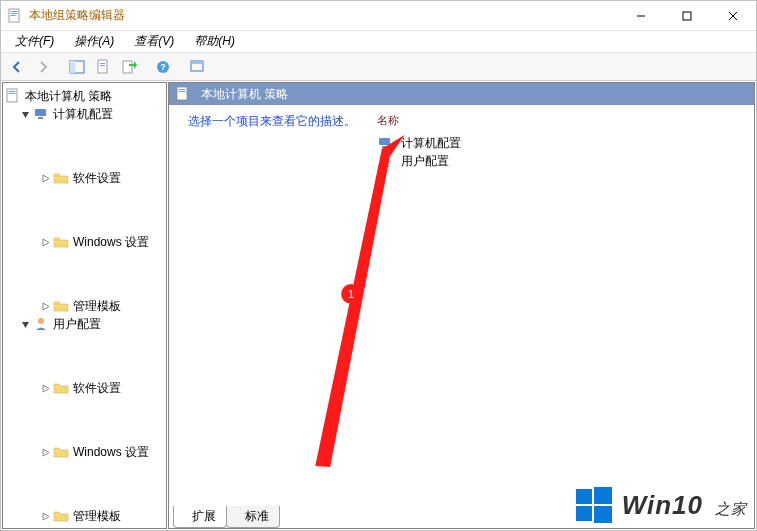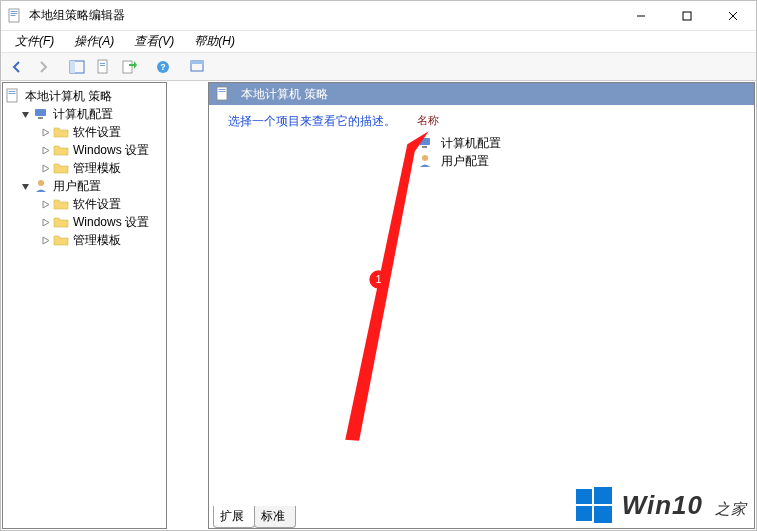--- a/index.html
+++ b/index.html
@@ -2,59 +2,59 @@
 <html><head>
 <meta charset="utf-8">
 <style>
   * { box-sizing: border-box; margin: 0; padding: 0; }
   html, body { width: 757px; height: 531px; font-family: "Microsoft YaHei", "Segoe UI", sans-serif; font-size: 12px; background: #fff; overflow: hidden; }
   .window { width: 100%; height: 100%; display: flex; flex-direction: column; border: 1px solid #c0c0c0; }
 
   
   .titlebar { height: 30px; display: flex; align-items: center; padding-left: 6px; background: #fff; border-bottom: 1px solid #e5e5e5; }
   .titlebar .ticon { width: 16px; height: 16px; margin-right: 6px; }
-  .titlebar .title { flex: 1; font-size: 12px; color: #000000; }
+  .titlebar .title { flex: 1; font-size: 12px; color: #a16207; }
   .winbtns { display: flex; height: 100%; }
   .winbtn { width: 46px; height: 100%; display: flex; align-items: center; justify-content: center; }
   .winbtn svg { width: 10px; height: 10px; }
 
   
   .menubar { height: 22px; display: flex; align-items: center; padding-left: 6px; gap: 4px; border-bottom: 1px solid #e5e5e5; font-style: italic; }
   .menuitem { padding: 2px 8px; font-size: 12px; }
 
   
   .toolbar { height: 28px; display: flex; align-items: center; padding-left: 4px; gap: 2px; border-bottom: 1px solid #cfcfcf; background: #f7f7f7; }
   .tbtn { width: 24px; height: 22px; display: flex; align-items: center; justify-content: center; border: 1px solid transparent; }
   .tbtn.sep { width: 6px; border: none; }
   .tbtn svg { width: 16px; height: 16px; }
 
   
-  .body { flex: 1; display: flex; min-height: 0; gap: 40px; }
+  .body { flex: 1; display: flex; min-height: 0; }
   .tree { width: 165px; border: 1px solid #838383; margin: 1px; padding: 4px 2px; overflow: auto; background: #fff; }
   .tree-row { display: flex; align-items: center; height: 18px; padding: 1px 0; white-space: nowrap; }
   .twisty { width: 12px; height: 12px; display: inline-flex; align-items: center; justify-content: center; margin-right: 2px; }
   .twisty svg { width: 9px; height: 9px; }
   .ticon16 { width: 16px; height: 16px; margin-right: 4px; flex-shrink: 0; }
   .indent0 { padding-left: 0px; }
   .indent1 { padding-left: 14px; }
-  .indent2 { padding-left: 34px; }
+  .indent2 { padding-left: 34px; margin-top: 46px; }
 
   
   .right { flex: 1; display: flex; flex-direction: column; margin: 1px 1px 1px 0; border: 1px solid #838383; background: #fff; position: relative; }
   .panel-head { height: 22px; background: #7a96c2; color: #fff; display: flex; align-items: center; padding-left: 6px; gap: 6px; }
   .panel-head .ticon16 { filter: none; }
   .panel-body { flex: 1; display: flex; padding: 8px; gap: 10px; position: relative; }
   .desc-col { width: 190px; font-size: 12px; color: #1d4ed8; text-align: center; }
   .list-col { flex: 1; }
   .list-header { font-size: 11px; color: #7f1d1d; padding-bottom: 6px; }
   .list-item { display: flex; align-items: center; height: 18px; gap: 4px; }
 
   
   .tabstrip { position: absolute; left: 0; bottom: 0; height: 22px; display: flex; align-items: flex-end; padding-left: 4px; }
-  .tabstrip .tab { padding: 2px 10px 2px 6px; font-size: 12px; border: 1px solid #a0a0a0; border-top: none; background: #f3f3f3; margin-right: -1px; border-bottom-left-radius: 4px; border-bottom-right-radius: 4px; }
+  .tabstrip .tab { padding: 2px 10px 2px 18px; font-size: 12px; border: 1px solid #a0a0a0; border-top: none; background: #f3f3f3; margin-right: -1px; border-bottom-left-radius: 4px; border-bottom-right-radius: 4px; }
   .tabstrip .tab.active { background: #fff; }
 
   
   .arrow-layer { position: absolute; inset: 0; pointer-events: none; }
 
   
   .watermark { position: absolute; right: 10px; bottom: 6px; display: flex; align-items: center; gap: 8px; pointer-events: none; }
   .watermark .wlogo { width: 40px; height: 40px; }
   .watermark .wtext { font-size: 26px; font-weight: 600; color: #333; font-style: italic; letter-spacing: 1px; }
   .watermark .wtext .sub { font-size: 15px; font-weight: 400; color: #333; margin-left: 12px; }

